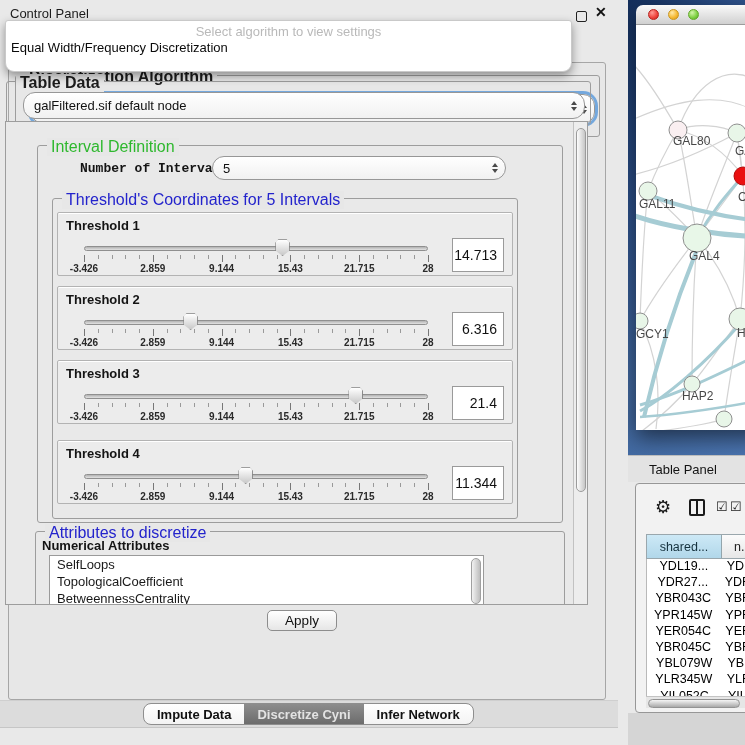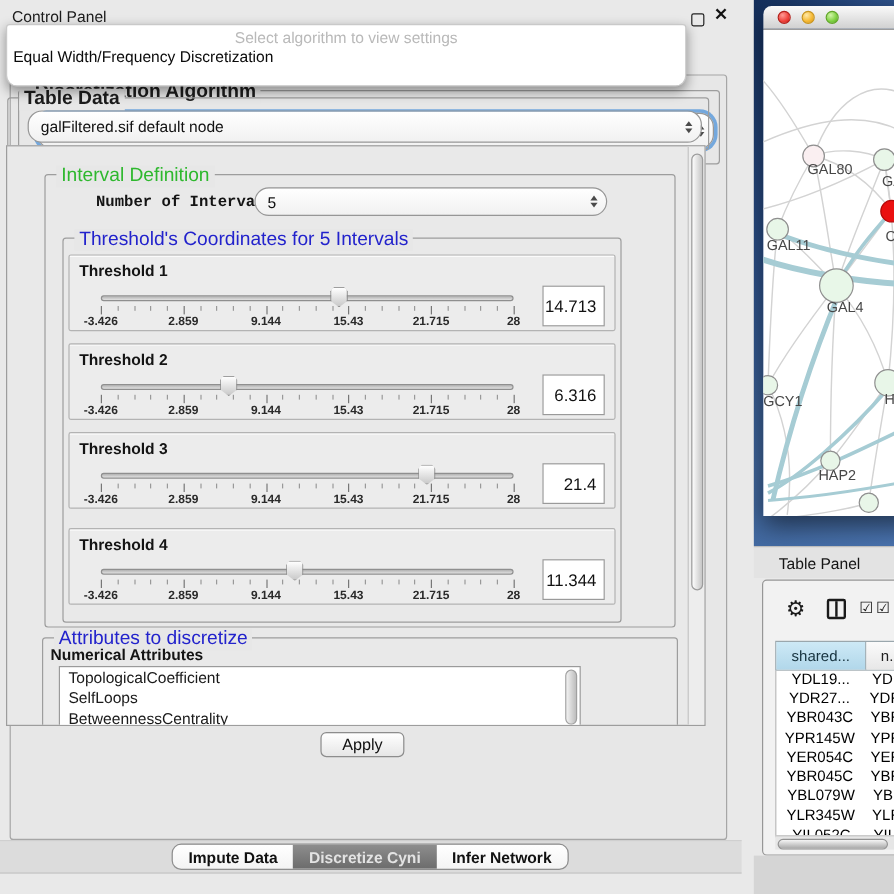--- a/index.html
+++ b/index.html
@@ -360,22 +360,22 @@
             </div>
           </div>
         </div>
       </div>
 
       <div class="group" style="left:29px; top:409px; width:530px; height:110px;">
         <span class="group-title gt-blue">Attributes to discretize</span>
         <div style="position:absolute; left:6px; top:6px; font-size:13px; font-weight:bold; color:#141414;">Numerical Attributes</div>
         <div id="attr-list">
           <div id="attr-vscroll"></div>
-        <div class="item">TopologicalCoefficient</div>
-          <div class="item">SelfLoops</div>
+        <div class="item">SelfLoops</div>
+          <div class="item">TopologicalCoefficient</div>
           <div class="item">BetweennessCentrality</div>
         </div>
       </div>
 
       <div id="inner-vscroll">
         <div class="thumb"></div>
       </div>
     </div>
 
     <div id="apply-btn">Apply</div>

